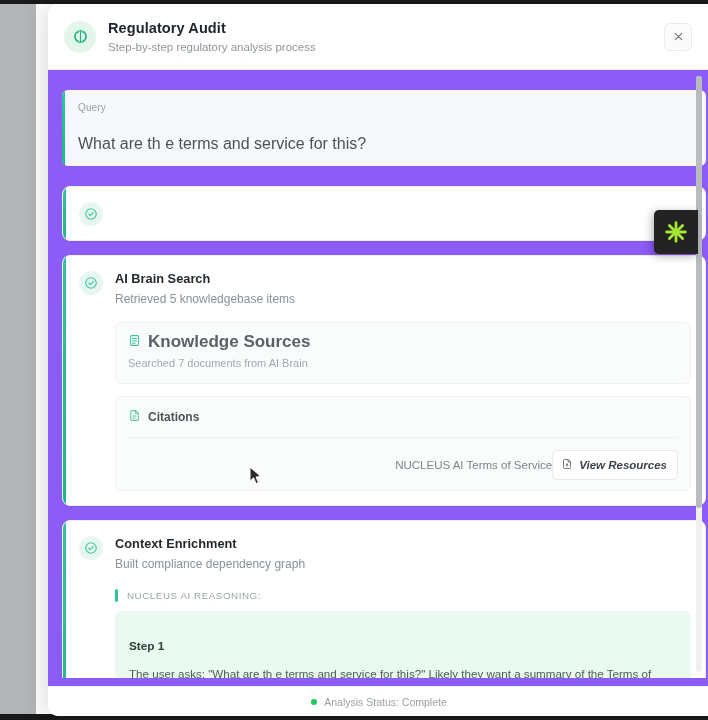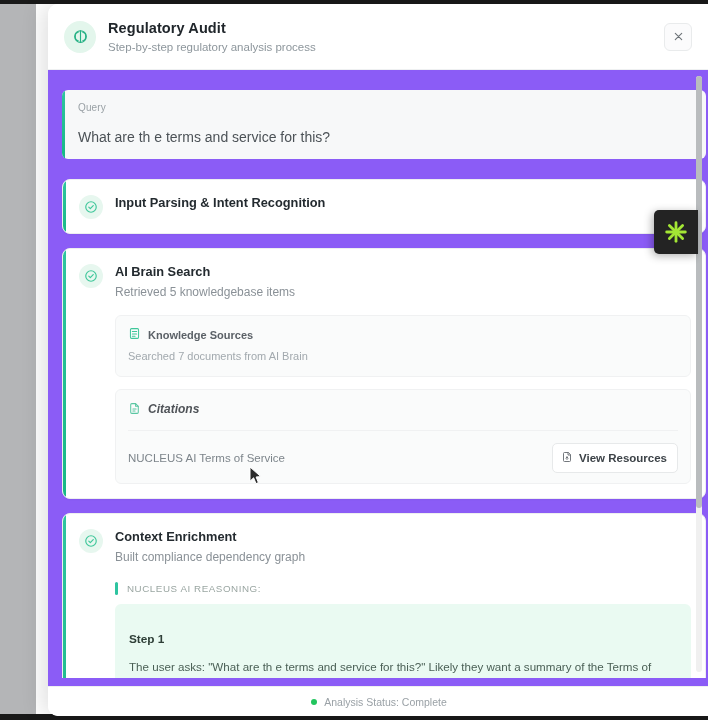--- a/index.html
+++ b/index.html
@@ -184,24 +184,24 @@
     width: 3px;
     background: linear-gradient(180deg,#2ec4a0 0%,#17b886 100%);
   }
   .query-label {
     font-size: 10px;
     color: #9aa1a6;
     line-height: 14px;
     letter-spacing: .1px;
   }
   .query-text {
-    font-size: 14px;
+    font-size: 16px;
     color: #4c5257;
     line-height: 18px;
-    margin-top: 13px;
+    margin-top: 20px;
   }
 
   
   .step-card {
     position: relative;
     background: #ffffff;
     border: 1px solid #edeff0;
     border-radius: 8px;
     margin: 0 0 14px 2px;
     padding: 14px 14px 14px 16px;
@@ -241,21 +241,21 @@
     border: 1px solid #f0f1f2;
     border-radius: 6px;
     padding: 10px 12px 12px 12px;
   }
   .sub-panel-head {
     display: flex;
     align-items: center;
     gap: 7px;
   }
   .sub-panel-title {
-    font-size: 11px;
+    font-size: 17px;
     font-weight: 600;
     color: #5b6167;
     line-height: 16px;
   }
   .sub-panel-sub {
     font-size: 11px;
     color: #a2a9ae;
     line-height: 16px;
     margin-top: 4px;
   }
@@ -263,35 +263,35 @@
   
   .cite-panel {
     margin: 12px 0 0 36px;
     background: #fafbfb;
     border: 1px solid #f0f1f2;
     border-radius: 6px;
     padding: 11px 12px 10px 12px;
   }
   .cite-head {
     display: flex;
+    align-items: center;
     gap: 7px;
     padding-bottom: 11px;
     border-bottom: 1px solid #f0f1f2;
-    font-style: italic;
   }
   .cite-title {
     font-size: 12px;
     font-weight: 600;
     color: #4f5358;
     line-height: 16px;
   }
   .cite-row {
     display: flex;
     align-items: center;
-    justify-content: space-between;
+    justify-content: flex-end;
     padding-top: 12px;
   }
   .cite-name {
     font-size: 11.5px;
     color: #7d858b;
     line-height: 16px;
   }
   .view-res-btn {
     display: inline-flex;
     align-items: center;
@@ -300,20 +300,21 @@
     background: #ffffff;
     border-radius: 5px;
     padding: 5px 10px 5px 8px;
     cursor: pointer;
   }
   .view-res-label {
     font-size: 11.5px;
     color: #3d4348;
     font-weight: 600;
     line-height: 14px;
+    font-style: italic;
   }
 
   
   .reasoning-label-row {
     display: flex;
     align-items: center;
     margin: 16px 0 9px 36px;
   }
   .reasoning-tick {
     width: 3px;
@@ -470,21 +471,20 @@
         <div class="step-card">
           <div class="accent-bar"></div>
           <div class="step-head">
             <div class="step-check">
               <svg width="14" height="14" viewBox="0 0 24 24" fill="none" stroke="#3fc79a" stroke-width="2" stroke-linecap="round" stroke-linejoin="round">
                 <circle cx="12" cy="12" r="9"></circle>
                 <path d="M8.2 12.3 l2.6 2.6 l5-5.4"></path>
               </svg>
             </div>
             <div class="step-head-text">
-              <div class="step-title">Input Parsing &amp; Intent Recognition</div>
             </div>
           </div>
         </div>
 
         <div class="step-card">
           <div class="accent-bar"></div>
           <div class="step-head">
             <div class="step-check">
               <svg width="14" height="14" viewBox="0 0 24 24" fill="none" stroke="#3fc79a" stroke-width="2" stroke-linecap="round" stroke-linejoin="round">
                 <circle cx="12" cy="12" r="9"></circle>

